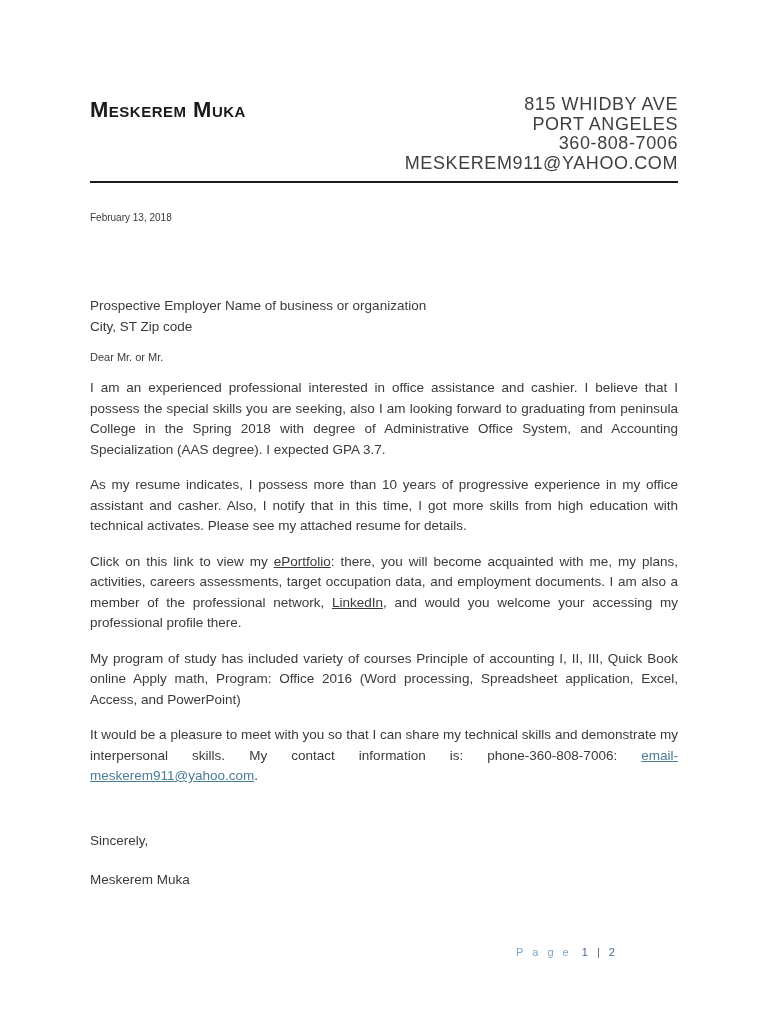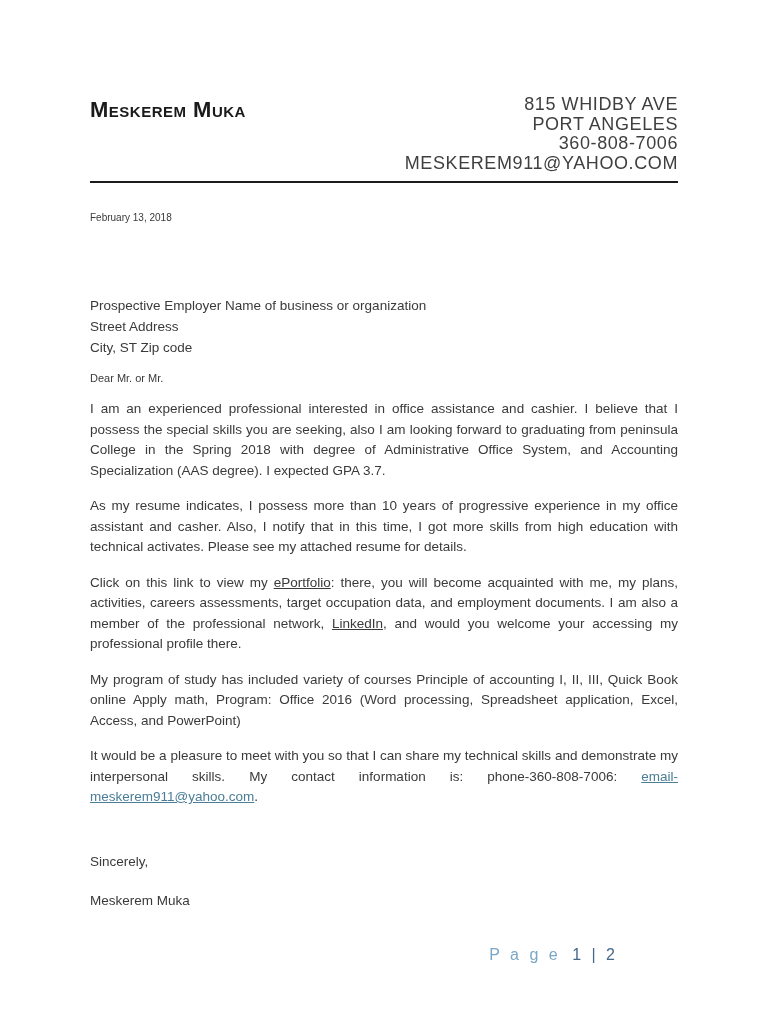--- a/index.html
+++ b/index.html
@@ -73,21 +73,21 @@
   }
   .closing { font-size: 13.5px; }
   .closing-sincerely { margin-top: 46px; }
   .closing-signature { margin-top: 24px; }
   .closing-attachment { margin-top: 26px; }
   
   .footer {
     position: absolute;
     top: 946px;
     right: 150px;
-    font-size: 16px;
+    font-size: 11px;
     letter-spacing: 3px;
     white-space: nowrap;
   }
   .footer .page-word { color: #7ba7c7; }
   .footer .page-num { color: #44688a; margin-left: 4px; }
 </style>
 </head>
 <body>
 
 <div class="page">
@@ -100,21 +100,20 @@
         <div>PORT ANGELES</div>
         <div>360-808-7006</div>
         <div>MESKEREM911@YAHOO.COM</div>
       </div>
     </div>
 
     <div class="date-line">February 13, 2018</div>
 
     <div class="recipient-block">
       <div>Prospective Employer Name of business or organization</div>
-      <div>Street Address</div>
       <div>City, ST Zip code</div>
     </div>
 
     <div class="salutation">Dear Mr. or Mr.</div>
 
     <p class="para">I am an experienced professional interested in office assistance and cashier. I believe that I possess the special skills you are seeking, also I am looking forward to graduating from peninsula College in the Spring 2018 with degree of Administrative Office System, and Accounting Specialization (AAS degree). I expected GPA 3.7.</p>
 
     <p class="para">As my resume indicates, I possess more than 10 years of progressive experience in my office assistant and casher. Also, I notify that in this time, I got more skills from high education with technical activates. Please see my attached resume for details.</p>
 
     <p class="para"><span>Click on this link to view my </span><span class="doc-link">ePortfolio</span><span>: there, you will become acquainted with me, my plans, activities, careers assessments, target occupation data, and employment documents. I am also a member of the professional network, </span><span class="doc-link">LinkedIn</span><span>, and would you welcome your accessing my professional profile there.</span></p>

